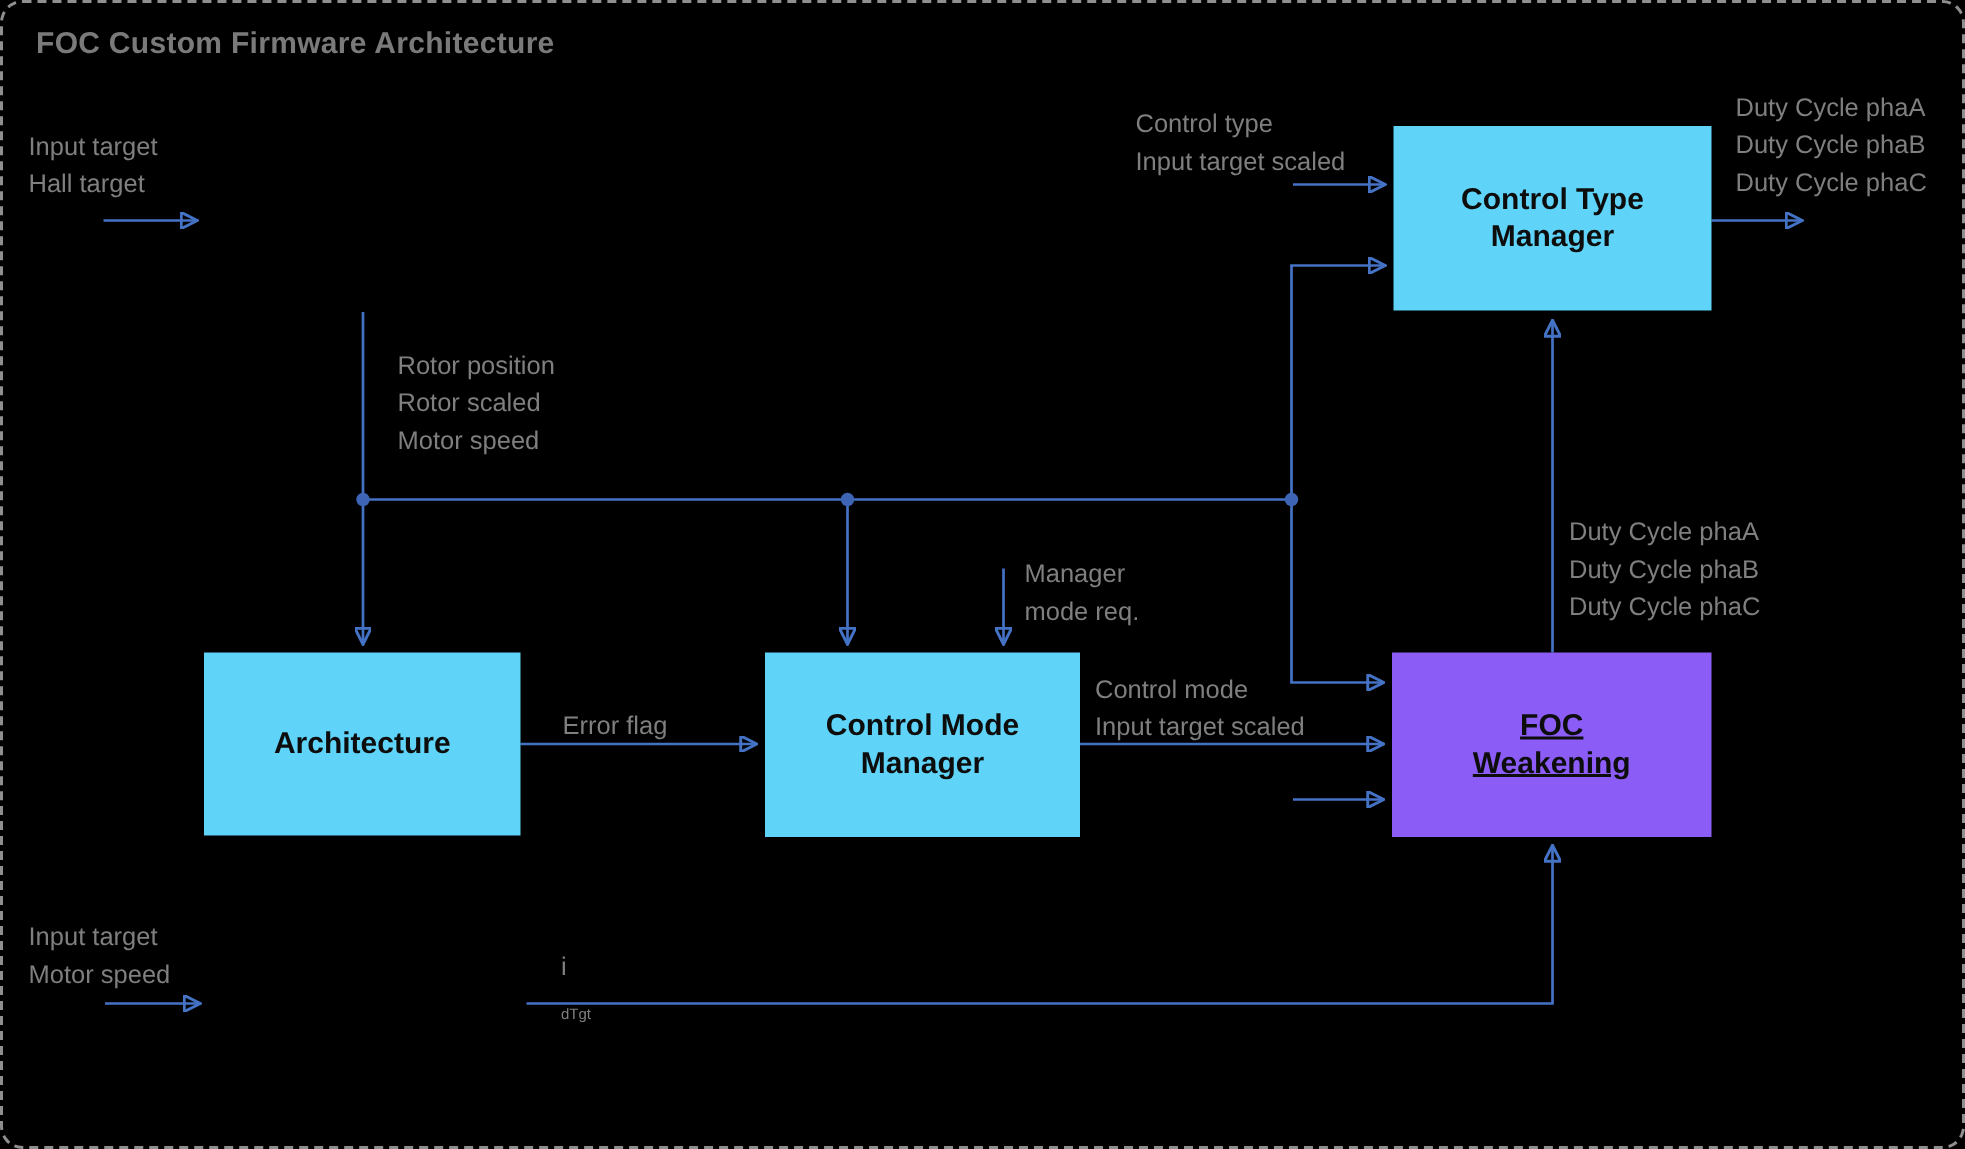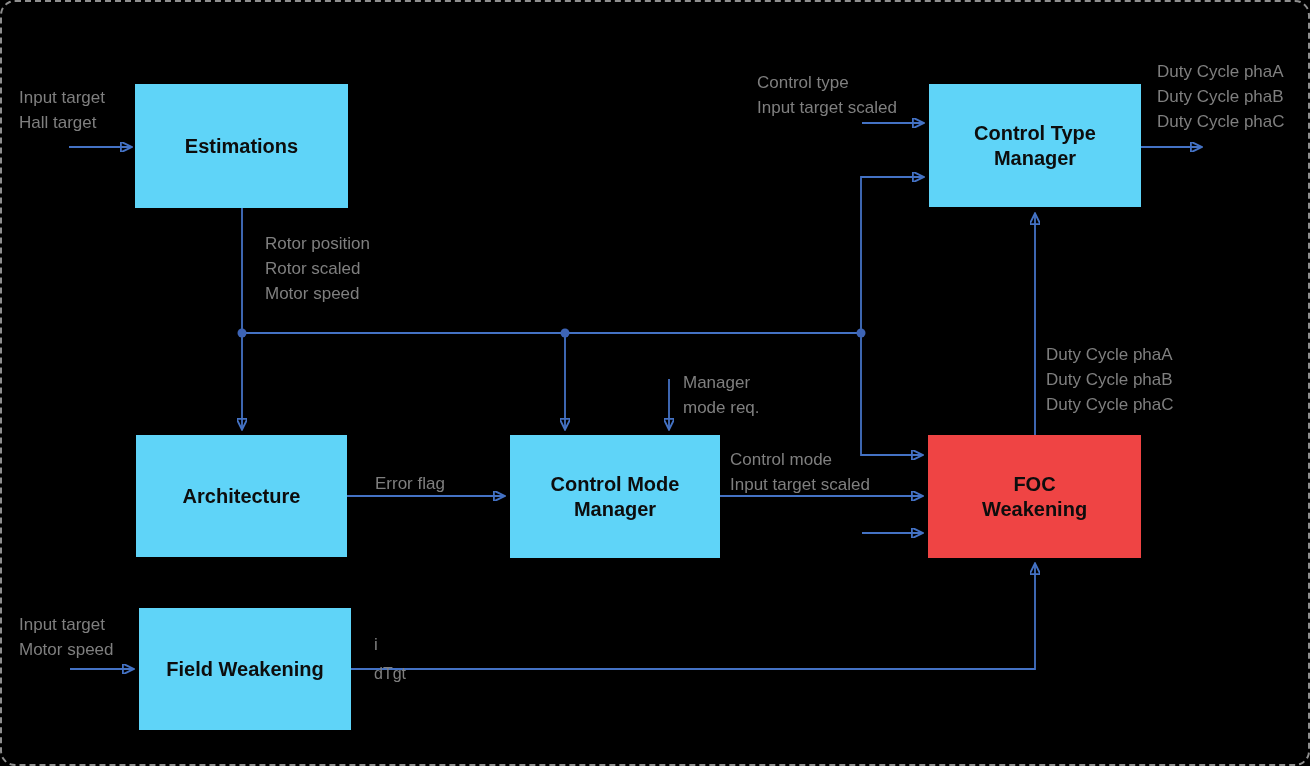--- a/index.html
+++ b/index.html
@@ -33,52 +33,53 @@
     flex-direction: column;
     align-items: center;
     justify-content: center;
     text-align: center;
     font-size: 20px;
     font-weight: bold;
     color: #0d0d0d;
     line-height: 1.25;
   }
   .box.cyan { background: #5fd4f8; }
-  .box.pink { background: #ef4444; }
+  .box.pink { background: #8b5cf6; text-decoration: underline; }
   .box span { display: block; }
   .lbl {
     position: absolute;
     color: #7f7f7f;
     font-size: 17px;
     line-height: 25px;
     white-space: nowrap;
   }
   .lbl span { display: block; }
   .sub {
-    font-size: 16px;
+    font-size: 10px;
     vertical-align: -4px;
     display: inline !important;
   }
   svg.connectors {
     position: absolute;
     left: 0;
     top: 0;
     pointer-events: none;
   }
   svg.connectors path {
     fill: none;
     stroke: #4472c4;
     stroke-width: 1.8;
   }
 </style>
 </head>
 <body>
 
 <div class="canvas">
 
+  <div class="diagram-title">FOC Custom Firmware Architecture</div>
 
   <svg class="connectors" width="1310" height="766" viewBox="0 0 1310 766">
     <defs>
       <marker id="ah" viewBox="0 0 10 10" refX="8.5" refY="5" markerWidth="7" markerHeight="6" orient="auto">
         <path d="M0 0 L10 5 L0 10 Z" fill="#3b5ead" stroke="none"></path>
       </marker>
     </defs>
 
     <path d="M67 145 H128" marker-end="url(#ah)"></path>
     <path d="M240 206 V331"></path>
@@ -95,46 +96,40 @@
     <path d="M1139 145 H1198" marker-end="url(#ah)"></path>
     <path d="M1033 433 V213" marker-end="url(#ah)"></path>
     <path d="M68 667 H130" marker-end="url(#ah)"></path>
     <path d="M349 667 H1033 V563" marker-end="url(#ah)"></path>
 
     <circle cx="240" cy="331" r="4.5" fill="#3d64b5"></circle>
     <circle cx="563" cy="331" r="4.5" fill="#3d64b5"></circle>
     <circle cx="859" cy="331" r="4.5" fill="#3d64b5"></circle>
   </svg>
 
-  <div class="box cyan" style="left:133px;top:82px;width:213px;height:124px">
-    <span>Estimations</span>
-  </div>
 
   <div class="box cyan" style="left:927px;top:82px;width:212px;height:123px">
     <span>Control Type</span>
     <span>Manager</span>
   </div>
 
   <div class="box cyan" style="left:134px;top:433px;width:211px;height:122px">
     <span>Architecture</span>
   </div>
 
   <div class="box cyan" style="left:508px;top:433px;width:210px;height:123px">
     <span>Control Mode</span>
     <span>Manager</span>
   </div>
 
   <div class="box pink" style="left:926px;top:433px;width:213px;height:123px">
     <span>FOC</span>
     <span>Weakening</span>
   </div>
 
-  <div class="box cyan" style="left:137px;top:606px;width:212px;height:122px">
-    <span>Field Weakening</span>
-  </div>
 
   <div class="lbl" style="left:17px;top:83px">
     <span>Input target</span>
     <span>Hall target</span>
   </div>
 
   <div class="lbl" style="left:263px;top:229px">
     <span>Rotor position</span>
     <span>Rotor scaled</span>
     <span>Motor speed</span>

